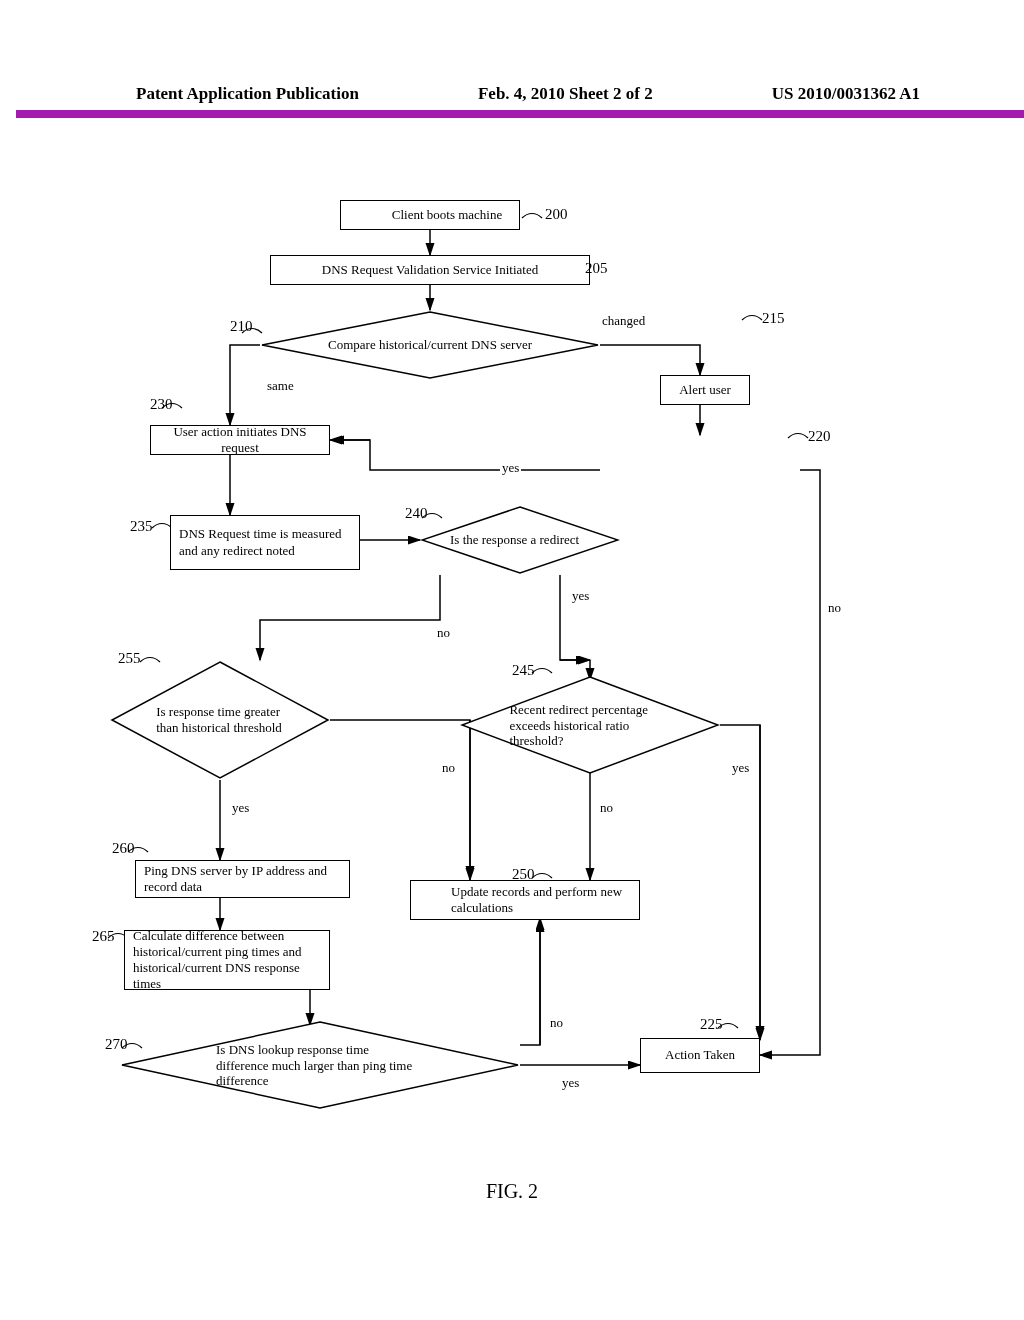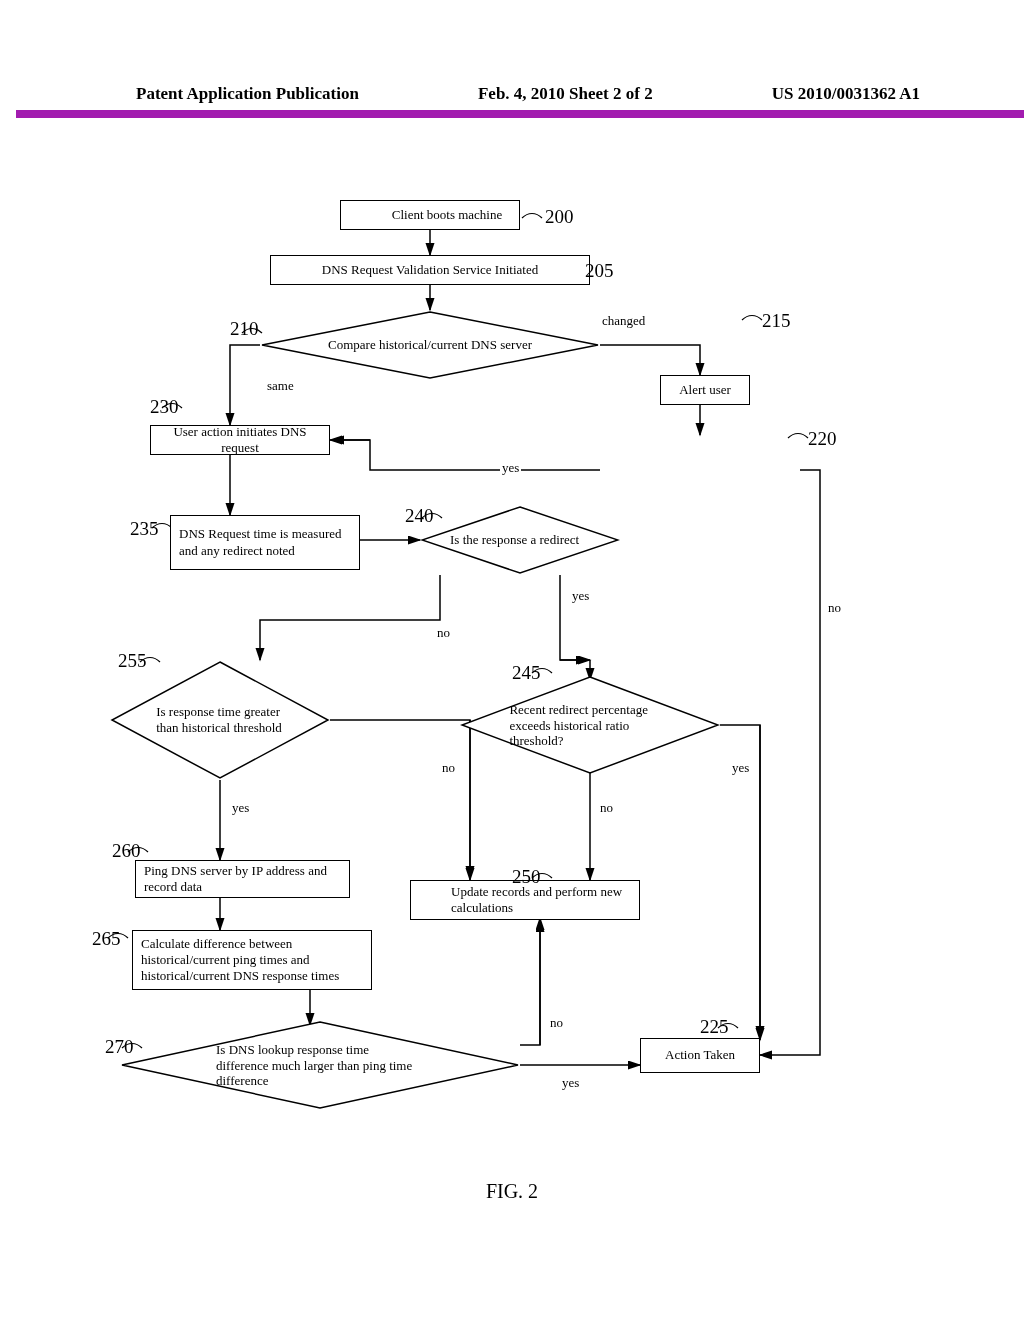--- a/index.html
+++ b/index.html
@@ -62,21 +62,21 @@
   }
   .diamond .dtxt.center { text-align: center; }
   .lbl {
     position: absolute;
     font-size: 13px;
     background: #fff;
     padding: 0 2px;
   }
   .ref {
     position: absolute;
-    font-size: 19px;
+    font-size: 15px;
   }
   .figcap {
     position: absolute;
     font-size: 20px;
     left: 50%;
     transform: translateX(-50%);
   }
   svg.lines {
     position: absolute;
     inset: 0;
@@ -243,21 +243,21 @@
     <div class="box left" style="left:135px; top:740px; width:215px; height:38px;">
       <span>Ping DNS server by IP address and record data</span>
     </div>
     <div class="ref" style="left:112px; top:720px;">260</div>
 
     <div class="box left" style="left:410px; top:760px; width:230px; height:40px;padding-left:40px;">
       <span>Update records and perform new calculations</span>
     </div>
     <div class="ref" style="left:512px; top:746px;">250</div>
 
-    <div class="box left" style="left:132px; top:810px; width:240px; height:60px;">
+    <div class="box left" style="left:124px; top:810px; width:206px; height:60px;">
       <span>Calculate difference between historical/current ping times and historical/current DNS response times</span>
     </div>
     <div class="ref" style="left:92px; top:808px;">265</div>
 
     <div class="diamond" style="left:120px; top:900px; width:400px; height:90px;">
       <svg viewBox="0 0 400 90" preserveAspectRatio="none">
           <polygon points="200,2 398,45 200,88 2,45" fill="#fff" stroke="#000" stroke-width="1.5"></polygon>
         </svg>
       <div class="dtxt" style="width:52%;">Is DNS lookup response time difference much larger than ping time difference</div>
     </div>

